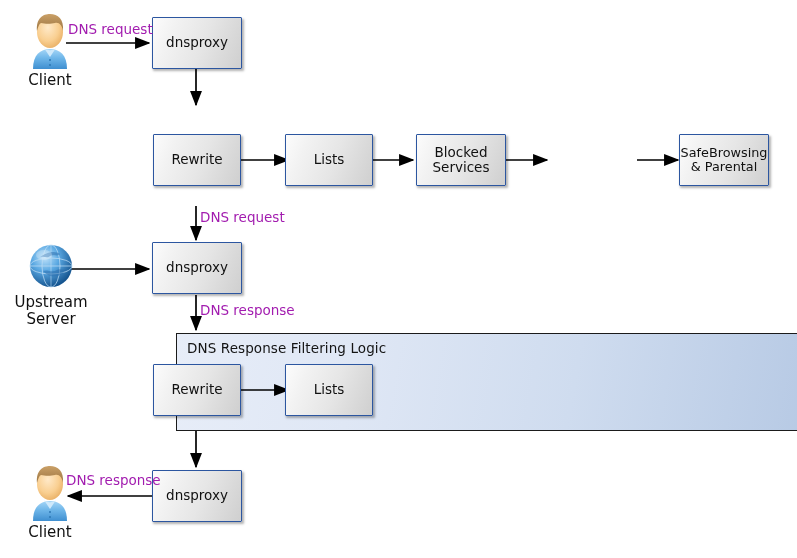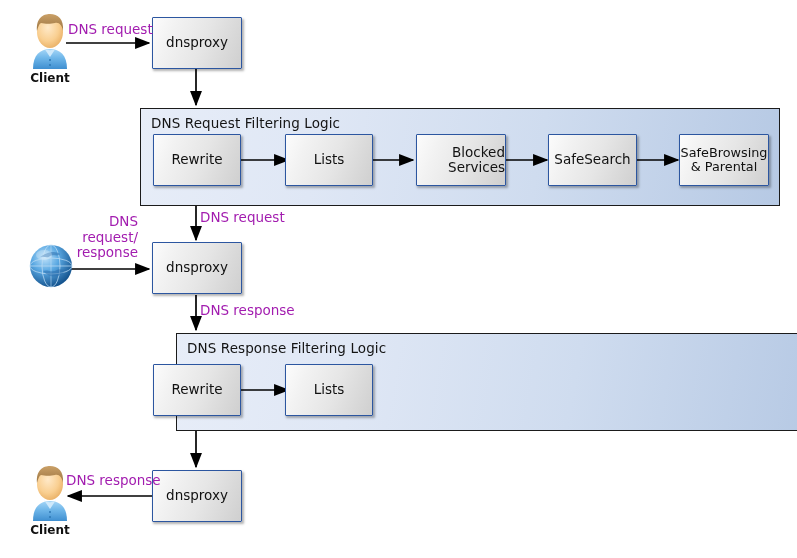--- a/index.html
+++ b/index.html
@@ -64,48 +64,44 @@
   }
   .node span { display: block; }
 
   
   .actor {
     position: absolute;
     z-index: 6;
     text-align: center;
   }
   .actor-caption {
-    font-size: 12px;
+    font-size: 15px;
     line-height: 1.14;
     color: #111111;
     margin-top: 2px;
     white-space: pre-line;
-    font-weight: bold;
   }
 
   
   .edge-label {
     position: absolute;
     font-size: 13.5px;
     line-height: 1.16;
     color: #a21caf;
     white-space: pre-line;
     z-index: 7;
     background: transparent;
   }
   .edge-label.right  { text-align: right; }
 </style>
 </head>
 <body>
 
 <div id="canvas">
 
-  <div class="group-box" id="grp-request" style="left:140px; top:108px; width:640px; height:98px;">
-    <div class="group-title">DNS Request Filtering Logic</div>
-  </div>
 
   <div class="group-box" id="grp-response" style="left:140px; top:333px; width:640px; height:98px;margin-left:36px;">
     <div class="group-title">DNS Response Filtering Logic</div>
   </div>
 
   <svg class="layer edges" viewBox="0 0 797 558">
     <defs>
       <marker id="arrowhead" markerWidth="9" markerHeight="7" refX="8.2" refY="3.5" orient="auto" markerUnits="strokeWidth">
         <path d="M0,0 L9,3.5 L0,7 z" fill="#000000"></path>
       </marker>
@@ -175,20 +171,22 @@
       </defs>
       <circle cx="26" cy="26" r="21" fill="url(#globe)"></circle>
       <ellipse cx="26" cy="26" rx="21" ry="8" fill="none" stroke="#bcdcf4" stroke-width="1" opacity="0.75"></ellipse>
       <ellipse cx="26" cy="26" rx="9" ry="21" fill="none" stroke="#bcdcf4" stroke-width="1" opacity="0.75"></ellipse>
       <line x1="5" y1="26" x2="47" y2="26" stroke="#bcdcf4" stroke-width="1" opacity="0.75"></line>
       <line x1="26" y1="5" x2="26" y2="47" stroke="#bcdcf4" stroke-width="1" opacity="0.6"></line>
       <path d="M14,18 C18,15 22,19 25,16 C28,14 33,17 35,14 C31,11 22,11 14,18 Z" fill="#2b6fae" opacity="0.55"></path>
       <path d="M18,31 C22,29 27,33 32,30 C35,28 39,31 41,29 C37,37 26,40 18,31 Z" fill="#2b6fae" opacity="0.55"></path>
       <ellipse cx="19" cy="15" rx="8" ry="5" fill="#ffffff" opacity="0.25"></ellipse>
     </svg>
+    <div class="actor-caption">Upstream
+Server</div>
   </div>
 
   <div class="actor" style="left:10px; top:464px; width:80px;">
     <svg width="60" height="58" viewBox="0 0 60 58" style="display:block;margin:0 auto;">
       <path d="M13,57 C13,43 20,37 30,37 C40,37 47,43 47,57 Z" fill="url(#shirt)"></path>
       <path d="M24,36 L30,45 L36,36 C34,39 26,39 24,36 Z" fill="#cfe9fb"></path>
       <ellipse cx="30" cy="20" rx="13" ry="16" fill="url(#skin)"></ellipse>
       <path d="M17,19 C16,6 23,2 30,2 C38,2 44,7 43,19 C42,13 39,10 35,11 C31,12 25,12 21,11 C19,12 18,15 17,19 Z" fill="url(#hair)"></path>
       <ellipse cx="30" cy="48" rx="1" ry="1" fill="#2e78b5"></ellipse>
       <ellipse cx="30" cy="53" rx="1" ry="1" fill="#2e78b5"></ellipse>
@@ -209,47 +207,41 @@
   </div>
 
   <div class="node" style="left:153px; top:134px; width:88px; height:52px;">
     <span>Rewrite</span>
   </div>
 
   <div class="node" style="left:285px; top:134px; width:88px; height:52px;">
     <span>Lists</span>
   </div>
 
-  <div class="node" style="left:416px; top:134px; width:90px; height:52px;text-align:right;">
+  <div class="node" style="left:416px; top:134px; width:90px; height:52px;">
     <span>Blocked
 Services</span>
   </div>
 
-  <div class="node" style="left:548px; top:134px; width:89px; height:52px;">
-    <span>SafeSearch</span>
-  </div>
 
   <div class="node" style="left:679px; top:134px; width:90px; height:52px; font-size:12.8px;text-align:center;">
     <span>SafeBrowsing
 &amp; Parental</span>
   </div>
 
   <div class="node" style="left:153px; top:364px; width:88px; height:52px;">
     <span>Rewrite</span>
   </div>
 
   <div class="node" style="left:285px; top:364px; width:88px; height:52px;">
     <span>Lists</span>
   </div>
 
   <div class="edge-label" style="left:68px; top:22px;">DNS request</div>
 
   <div class="edge-label" style="left:200px; top:210px;">DNS request</div>
 
-  <div class="edge-label right" style="left:70px; top:214px; width:68px;">DNS
-request/
-response</div>
 
   <div class="edge-label" style="left:200px; top:303px;">DNS response</div>
 
   <div class="edge-label" style="left:66px; top:473px;">DNS response</div>
 
 </div>
 
 </body></html>

